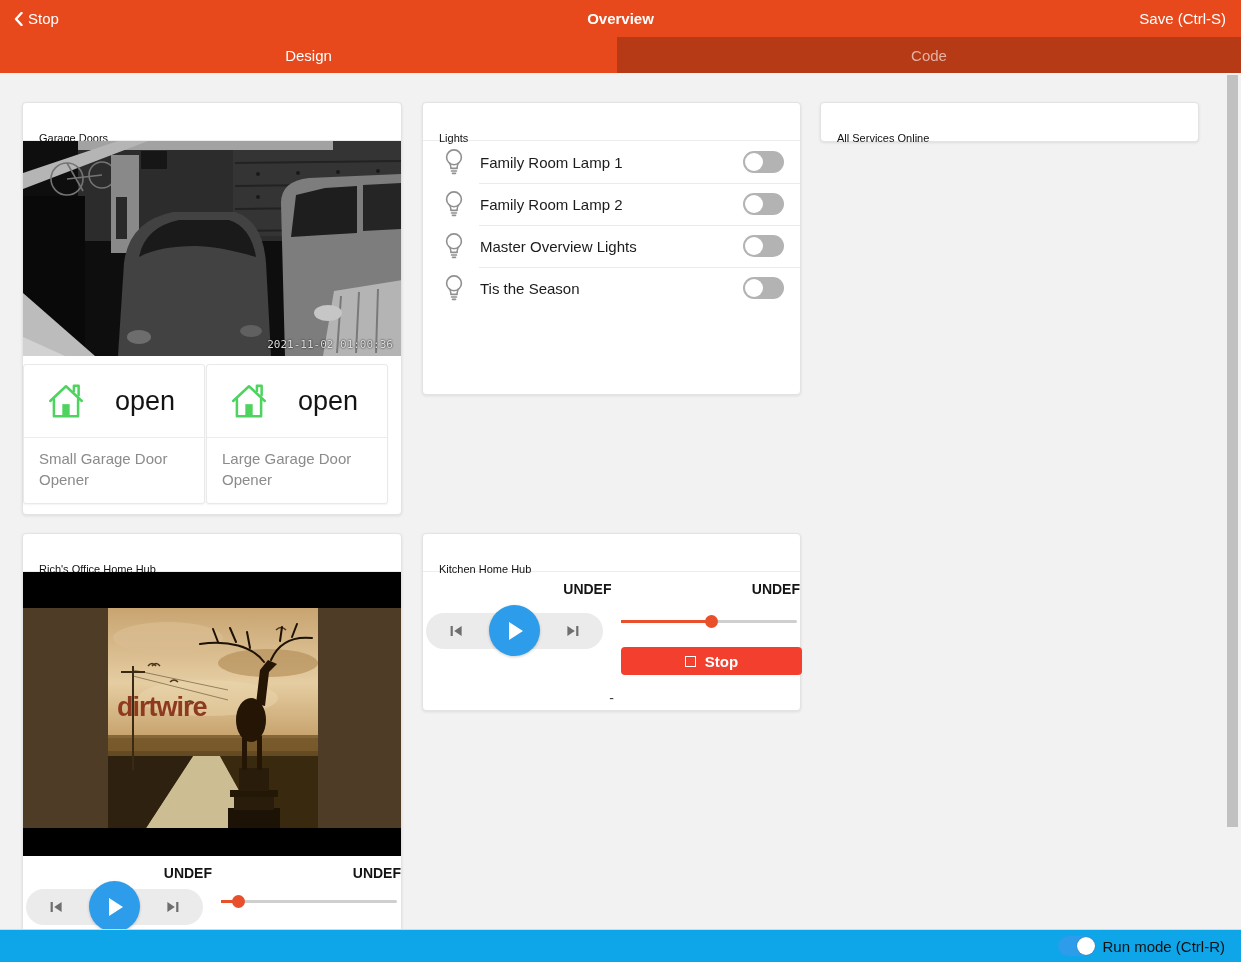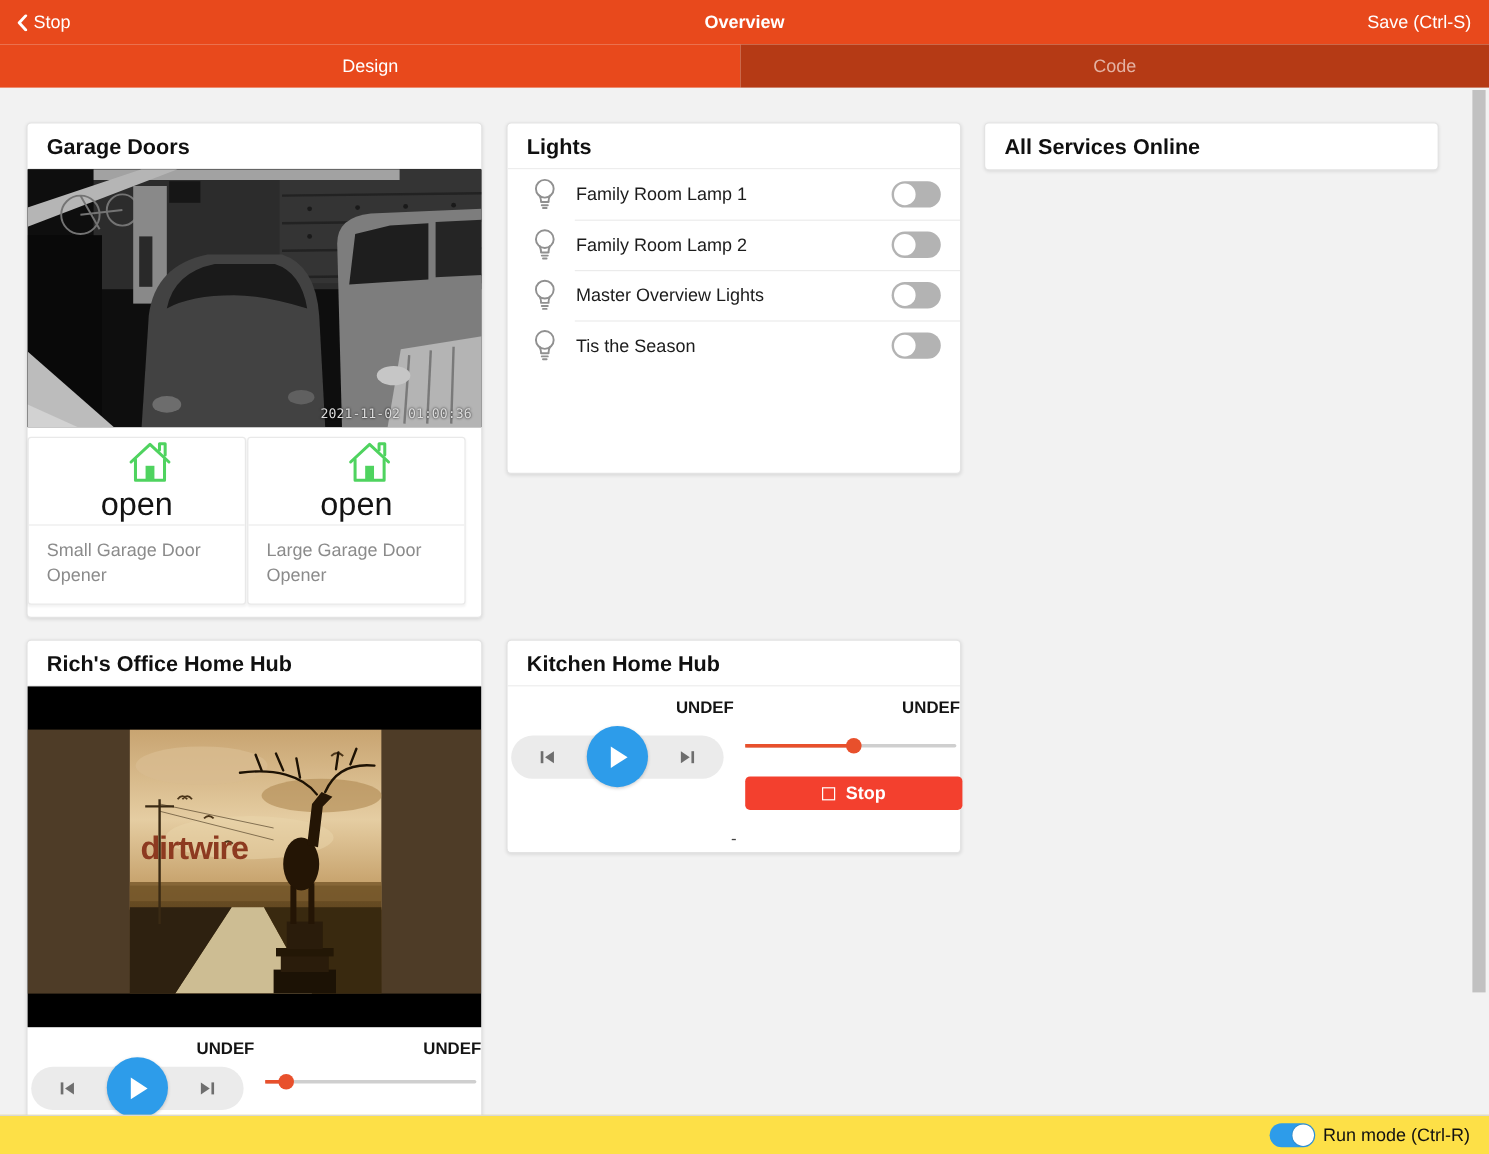--- a/index.html
+++ b/index.html
@@ -17,34 +17,34 @@
   .topbar-title{position:absolute; left:50%; transform:translateX(-50%); color:#fff; font-size:15px; font-weight:bold;}
   .save-btn{margin-left:auto; margin-right:15px; color:#fff; font-size:15px; cursor:pointer;}
   .tabs{position:absolute; left:0; top:37px; width:100%; height:36px; display:flex; z-index:15;}
   .tab{display:flex; align-items:center; justify-content:center; font-size:15px; cursor:pointer;}
   .tab-design{width:617px; background:var(--accent); color:#fff;}
   .tab-code{flex:1; background:var(--tab-inactive-bg); color:#e4b2a3;}
 
   
   .card{position:absolute; background:#fff; border:1px solid #e3e3e3; border-radius:4px;
         box-shadow:0 1px 3px rgba(0,0,0,.09);}
-  .card-header{height:38px; line-height:38px; padding:0 16px; font-size:18px; font-weight:bold; color:#101010;}
+  .card-header{height:38px; line-height:38px; padding:16px 16px; font-size:11px; font-weight:normal; color:#101010;}
   .card-header.bordered{border-bottom:1px solid #ededed;}
 
   
   #garage-card{left:22px; top:102px; width:380px; height:413px;}
   .camera{position:relative; height:215px; overflow:hidden; background:#0c0c0c;}
   .camera svg{display:block;}
   .cam-ts{position:absolute; right:8px; bottom:5px; font-family:"DejaVu Sans Mono", monospace;
           font-size:11px; color:#dcdcdc; text-shadow:0 0 2px #000;}
   .tiles{position:relative; height:141px; margin-top:8px;}
   .opener-tile{position:absolute; top:0; width:182px; height:140px; background:#fff;
                border:1px solid #e9e9e9; border-radius:3px; box-shadow:0 1px 2px rgba(0,0,0,.05); cursor:pointer;}
   .opener-tile.t1{left:0;} .opener-tile.t2{left:183px;}
-  .opener-top{height:73px; border-bottom:1px solid #ececec; display:flex; align-items:center;flex-direction:column;}
+  .opener-top{height:73px; border-bottom:1px solid #ececec; display:flex; align-items:center;}
   .house-icon{margin-left:22px; width:40px; height:40px;}
   .opener-state{flex:1; text-align:center; font-size:27px; color:#131313;}
   .opener-label{padding:10px 15px 0 15px; font-size:15px; line-height:21px; color:#8b8b8b;}
 
   
   #lights-card{left:422px; top:102px; width:379px; height:293px;}
   .light-row{height:42px; display:flex; align-items:center; position:relative;}
   .light-row + .light-row::before{content:""; position:absolute; top:0; left:56px; right:0; height:1px; background:#ebebeb;}
   .bulb-icon{margin-left:21px; width:20px; height:28px;}
   .light-label{margin-left:16px; font-size:15px; color:#1c1c1c;}
@@ -88,21 +88,21 @@
             font-family:"Liberation Sans", sans-serif; display:flex; align-items:center;
             justify-content:center; gap:9px; cursor:pointer;}
   .stop-sq{display:inline-block; width:11px; height:11px; border:1.6px solid #fff;}
   .hub-dash{position:absolute; left:0; width:100%; top:118px; text-align:center; font-size:14px; color:#444;}
 
   
   .scrollbar-thumb{position:absolute; left:1227px; top:75px; width:11px; height:752px;
                    background:#c1c1c1; z-index:12; cursor:pointer;}
 
   
-  .statusbar{position:absolute; left:0; top:929px; width:100%; height:33px; background:#fde047;
+  .statusbar{position:absolute; left:0; top:929px; width:100%; height:33px; background:#0ea5e9;
              border-top:1px solid #d8d8d8; display:flex; align-items:center;
              justify-content:flex-end; z-index:20;}
   .run-toggle{width:38px; height:20px; border-radius:10px; background:var(--blue);
               position:relative; margin-right:6px; cursor:pointer;}
   .run-toggle .knob{position:absolute; right:1px; top:1px; width:18px; height:18px;
                     border-radius:50%; background:#fff; box-shadow:0 0 1px rgba(0,0,0,.5);}
   .run-label{margin-right:16px; font-size:15px; color:#111;}
 </style>
 </head>
 <body>

